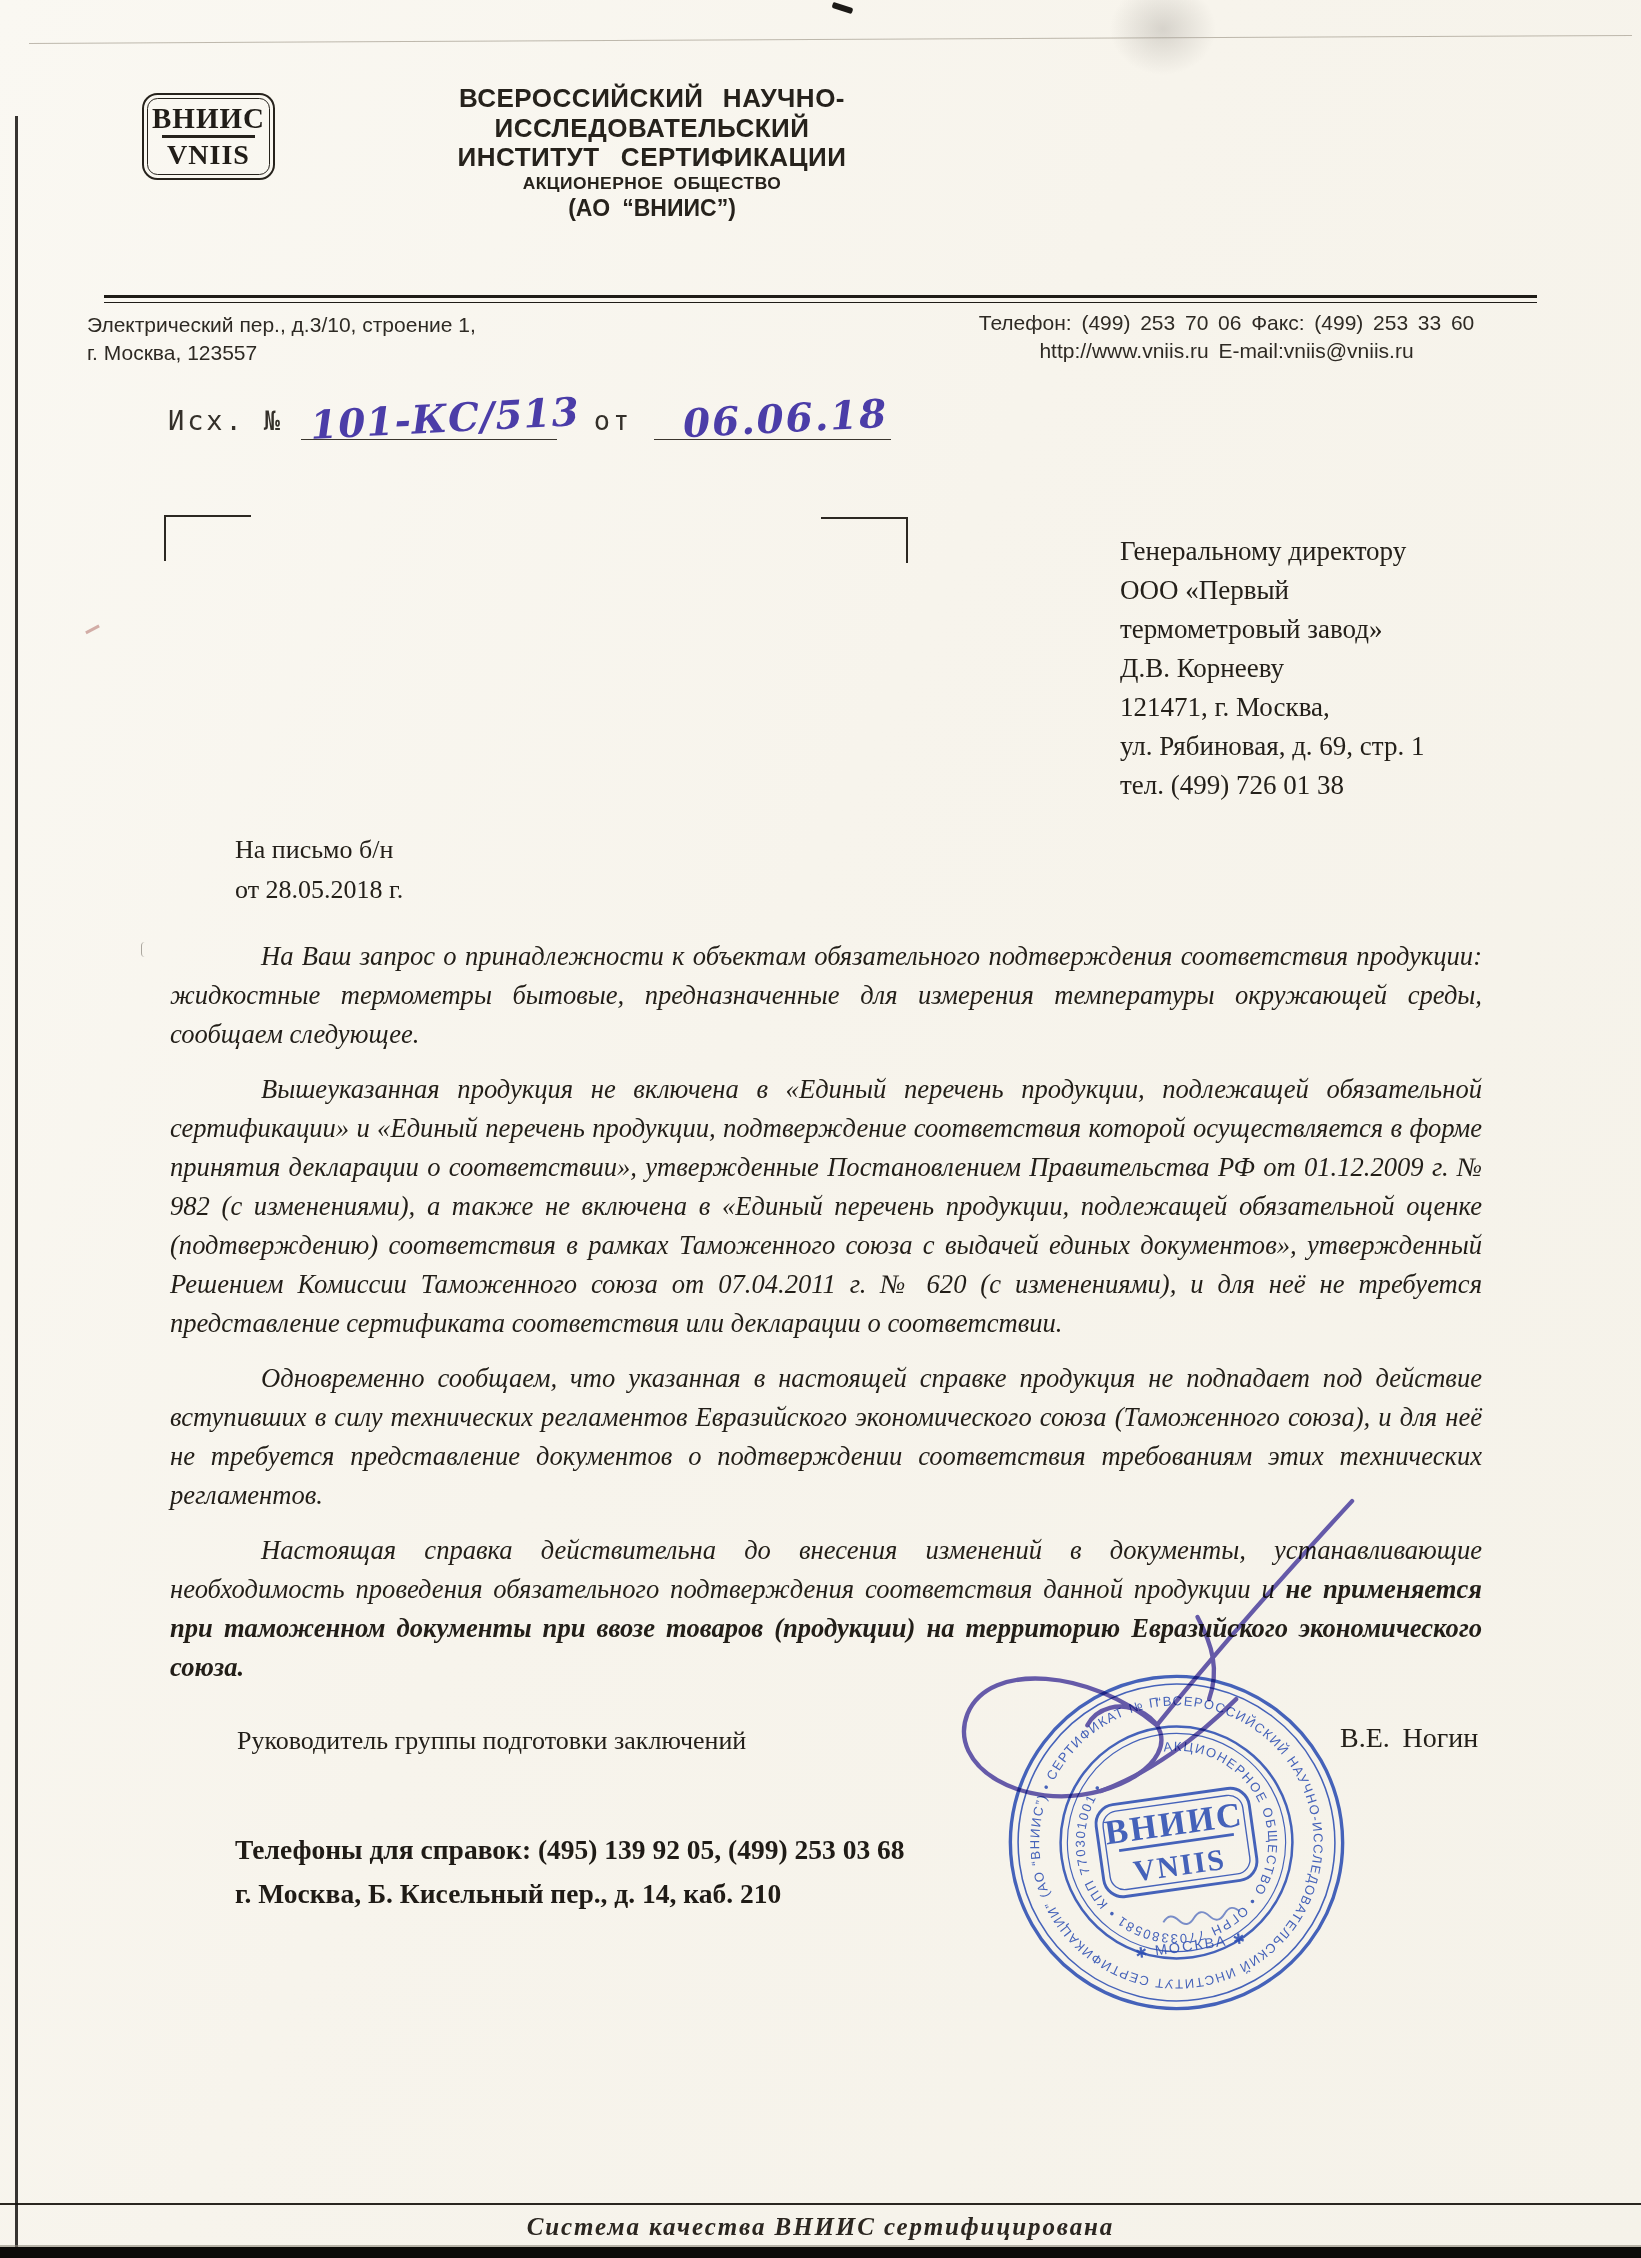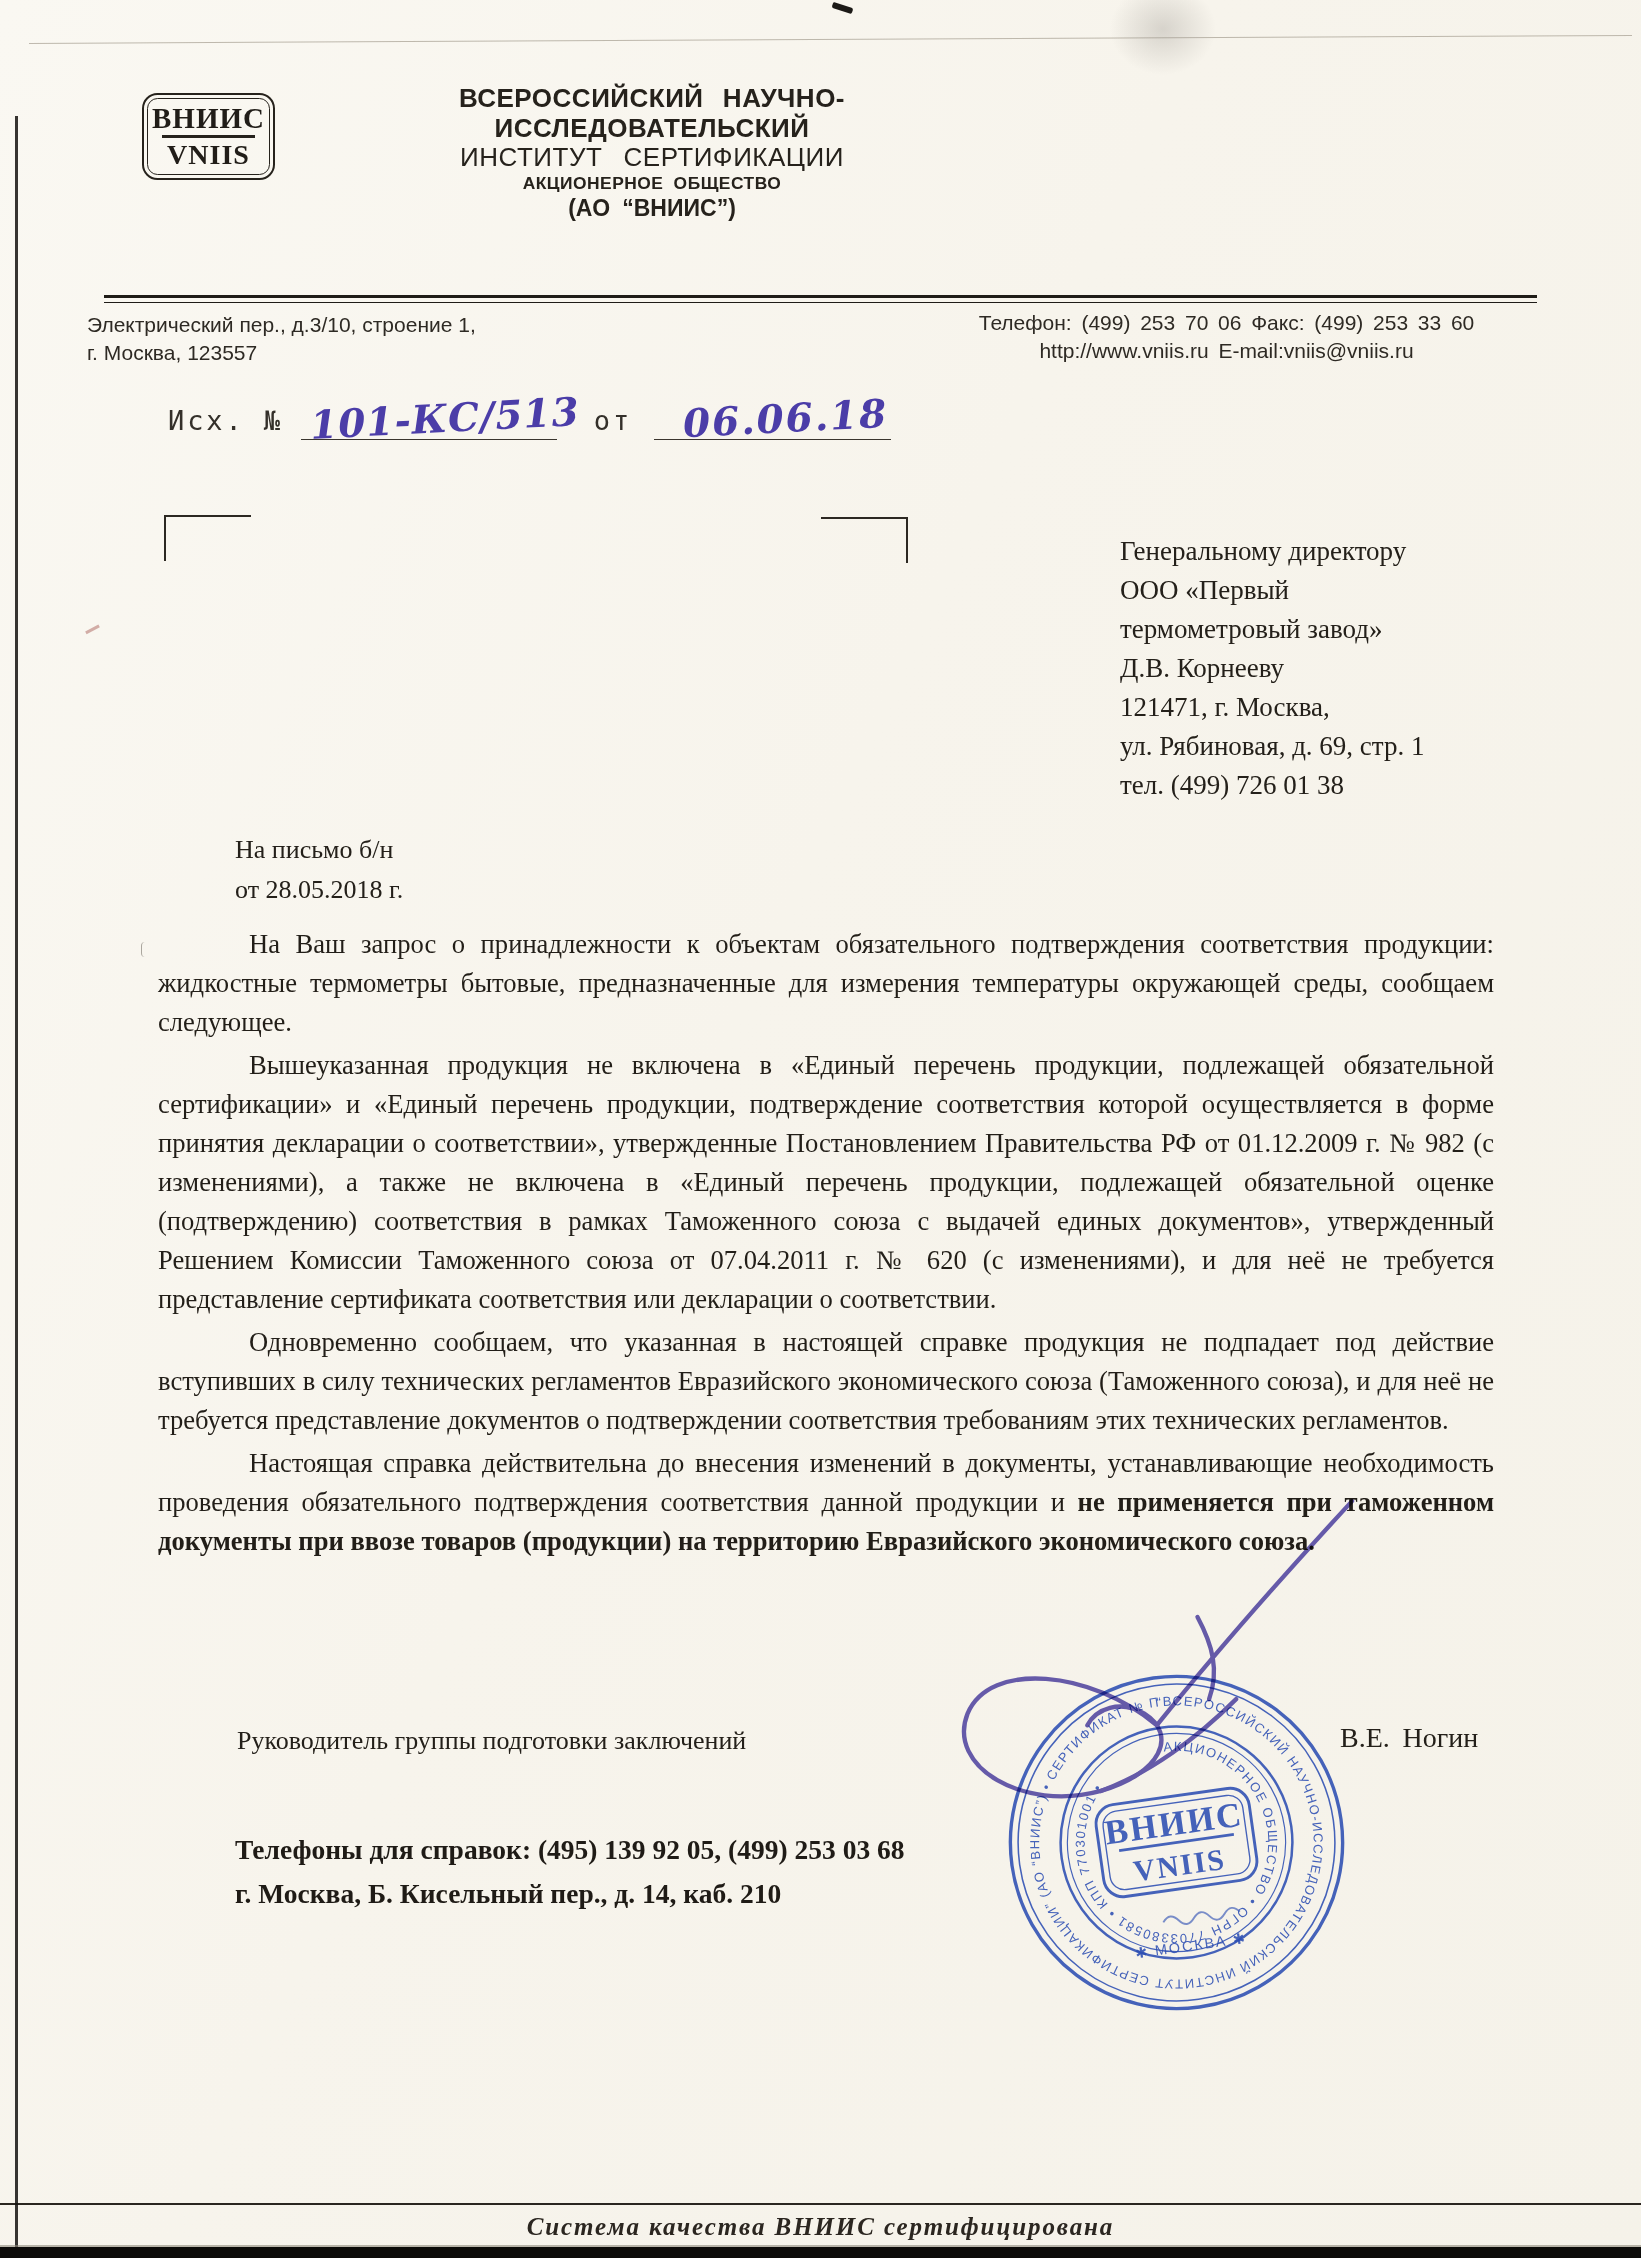--- a/index.html
+++ b/index.html
@@ -26,21 +26,21 @@
     border:2.9px solid #26221c;border-radius:15.4px;box-sizing:border-box;padding:2.9px;}
   .logo-inner{width:100%;height:100%;border:1.9px solid #26221c;border-radius:10.6px;box-sizing:border-box;
     display:flex;flex-direction:column;align-items:center;justify-content:center;}
   .logo-ru{font:bold 29px/29px "Liberation Serif",serif;letter-spacing:1px;}
   .logo-sep{width:93px;height:3.9px;background:#26221c;margin:1.9px 0 2.9px;}
   .logo-en{font:bold 28px/28px "Liberation Serif",serif;letter-spacing:1px;}
 
   .title-block{position:absolute;left:319px;top:83px;width:666px;text-align:center;
     font-family:"Liberation Sans",sans-serif;color:#26221c;}
   .title-l1{font-size:26px;font-weight:bold;letter-spacing:0.5px;word-spacing:11.6px;line-height:30px;}
-  .title-l2{font-size:26px;font-weight:normal;letter-spacing:0.5px;word-spacing:13.5px;line-height:29px;}
+  .title-l2{font-size:26px;font-weight:bold;letter-spacing:0.5px;word-spacing:13.5px;line-height:29px;}
   .title-l3{font-size:17.4px;font-weight:bold;letter-spacing:0.5px;word-spacing:4.8px;line-height:23px;}
   .title-l4{font-size:23px;font-weight:bold;word-spacing:5.8px;line-height:27px;}
 
   .rule-double{position:absolute;left:104px;top:295px;width:1433px;height:3.9px;
     border-top:3.9px solid #1f1c17;border-bottom:1.9px solid #1f1c17;box-sizing:content-box;}
 
   .addr-left{position:absolute;left:87px;top:311px;width:473px;text-align:left;
     font-family:"Liberation Sans",sans-serif;font-size:21px;line-height:28px;color:#2e2a24;}
   .addr-right{position:absolute;left:908px;top:309px;width:637px;text-align:center;
     font-family:"Liberation Sans",sans-serif;font-size:21px;line-height:28px;color:#2e2a24;word-spacing:3.9px;}
@@ -67,21 +67,21 @@
 
   
   .recipient{position:absolute;left:1120px;top:532px;width:425px;
     font-size:27px;line-height:39px;color:#24201a;}
 
   .regarding{position:absolute;left:235px;top:830px;font-size:26px;line-height:40px;color:#24201a;}
 
   
   .body-text{position:absolute;left:154px;top:921px;width:1344px;
     font-size:26.6px;line-height:39px;text-align:justify;color:#221e18;}
-  .body-text p{margin:4px;text-indent:91px;}
+  .body-text p{margin:16px;text-indent:91px;font-style:italic;}
   .p4b{font-weight:bold;}
 
   
   .sign-title{position:absolute;left:237px;top:1726px;font-size:26px;color:#24201a;}
   .sign-name{position:absolute;left:1340px;top:1722px;font-size:28px;color:#24201a;word-spacing:5.8px;}
   .phones{position:absolute;left:235px;top:1828px;font-size:27.5px;line-height:44px;font-weight:bold;color:#1f1b16;}
 
   
   .stamp-wrap{position:absolute;left:993px;top:1659px;width:367px;height:367px;
     mix-blend-mode:multiply;transform:rotate(-8deg);}

